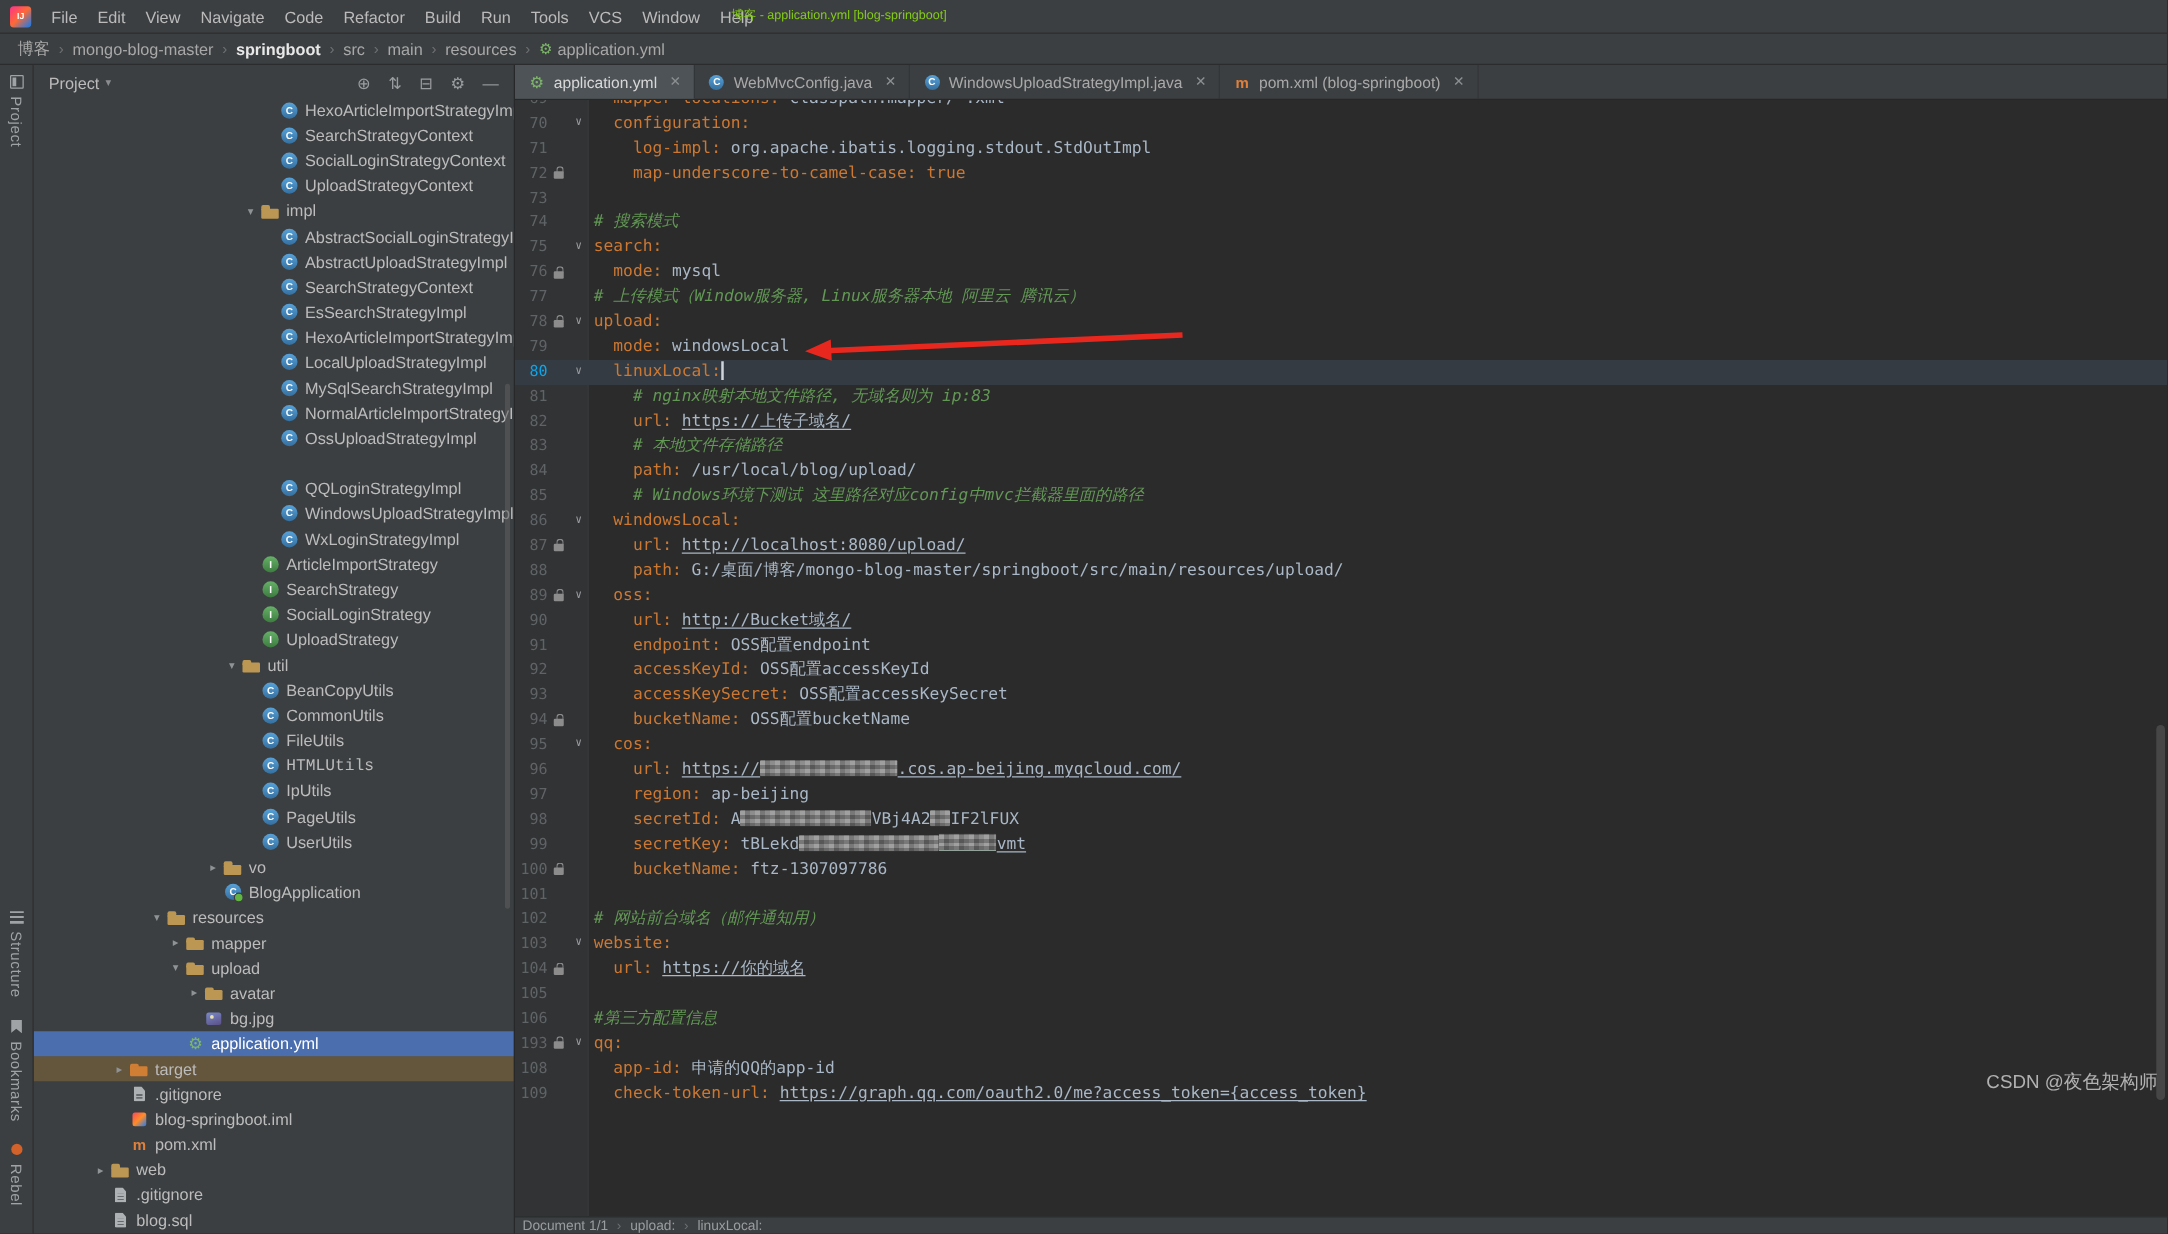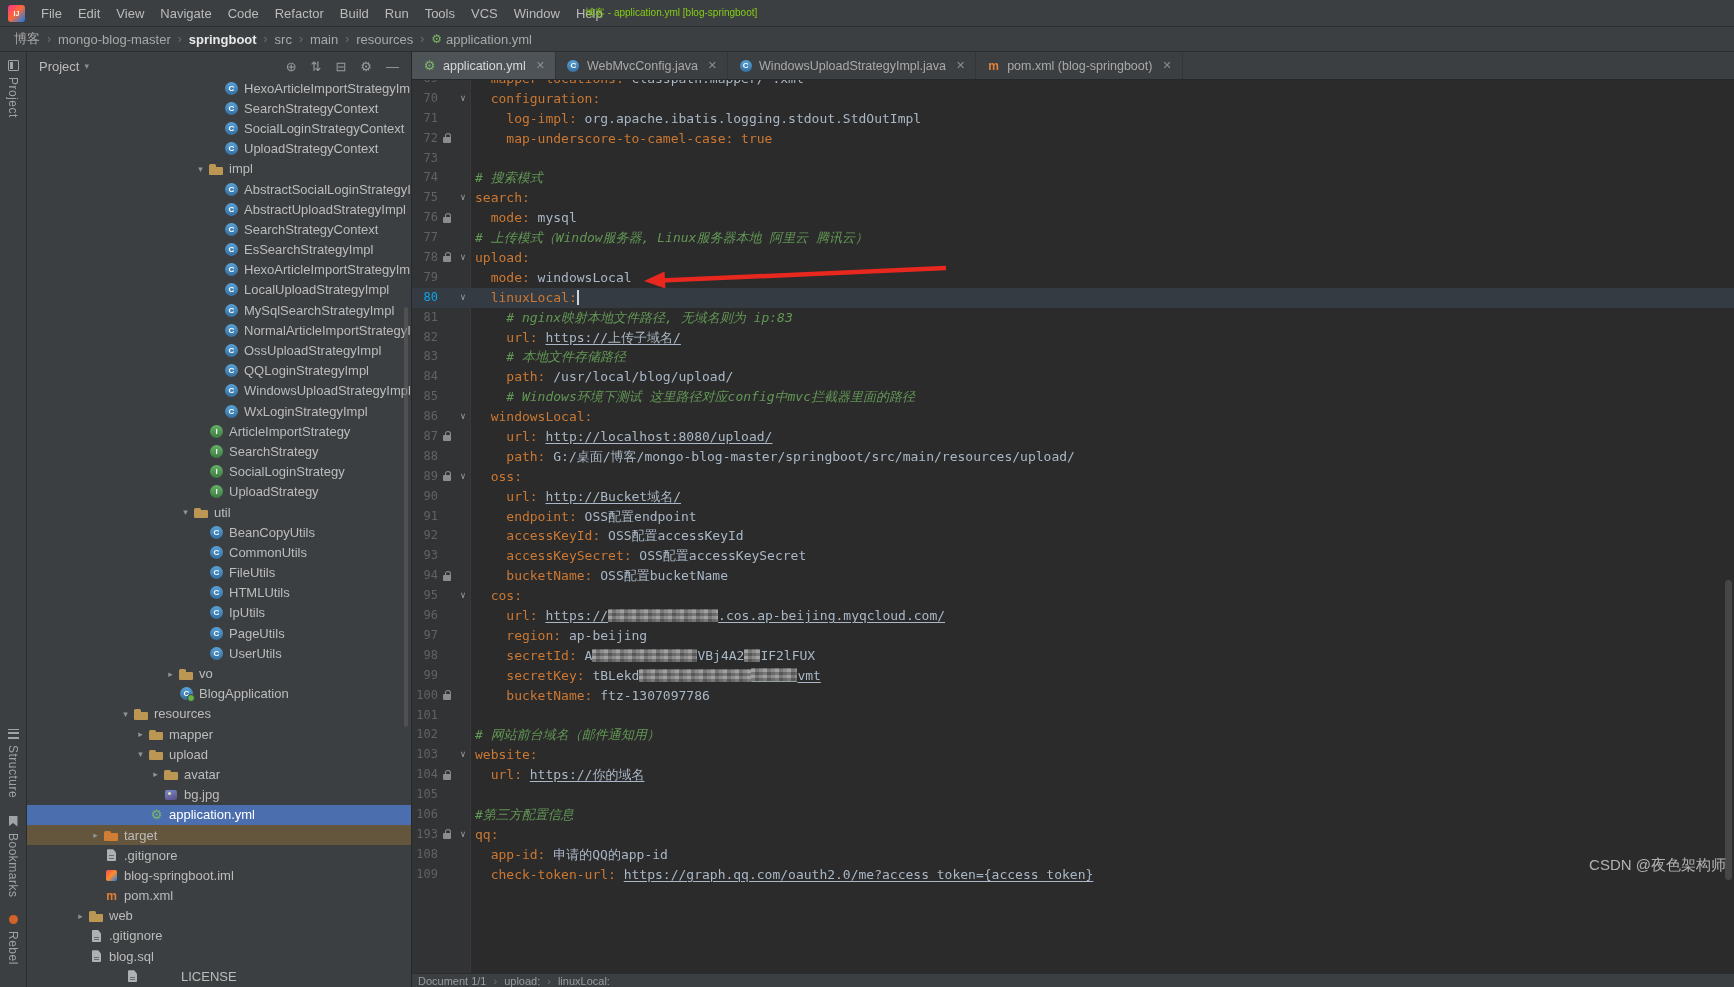--- a/index.html
+++ b/index.html
@@ -270,21 +270,21 @@
           <div class="ti" style="padding-left: 181px;">
             <span class="chev"></span>
             <span class="tic tic-class"></span>
             <span class="tlabel">NormalArticleImportStrategyImpl</span>
           </div>
           <div class="ti" style="padding-left: 181px;">
             <span class="chev"></span>
             <span class="tic tic-class"></span>
             <span class="tlabel">OssUploadStrategyImpl</span>
           </div>
-          <div class="ti" style="padding-left: 181px;">
+          <div class="ti" style="padding-left: 181px; margin-top: 20px;">
             <span class="chev"></span>
             <span class="tic tic-class"></span>
             <span class="tlabel">QQLoginStrategyImpl</span>
           </div>
           <div class="ti" style="padding-left: 181px;">
             <span class="chev"></span>
             <span class="tic tic-class"></span>
             <span class="tlabel">WindowsUploadStrategyImpl</span>
           </div>
           <div class="ti" style="padding-left: 181px;">
@@ -325,21 +325,21 @@
           <div class="ti" style="padding-left: 166px;">
             <span class="chev"></span>
             <span class="tic tic-class"></span>
             <span class="tlabel">CommonUtils</span>
           </div>
           <div class="ti" style="padding-left: 166px;">
             <span class="chev"></span>
             <span class="tic tic-class"></span>
             <span class="tlabel">FileUtils</span>
           </div>
-          <div class="ti" style="padding-left: 166px;">
+          <div class="ti" style="padding-left: 166px; font-family: Liberation Mono, monospace;">
             <span class="chev"></span>
             <span class="tic tic-class"></span>
             <span class="tlabel">HTMLUtils</span>
           </div>
           <div class="ti" style="padding-left: 166px;">
             <span class="chev"></span>
             <span class="tic tic-class"></span>
             <span class="tlabel">IpUtils</span>
           </div>
           <div class="ti" style="padding-left: 166px;">

